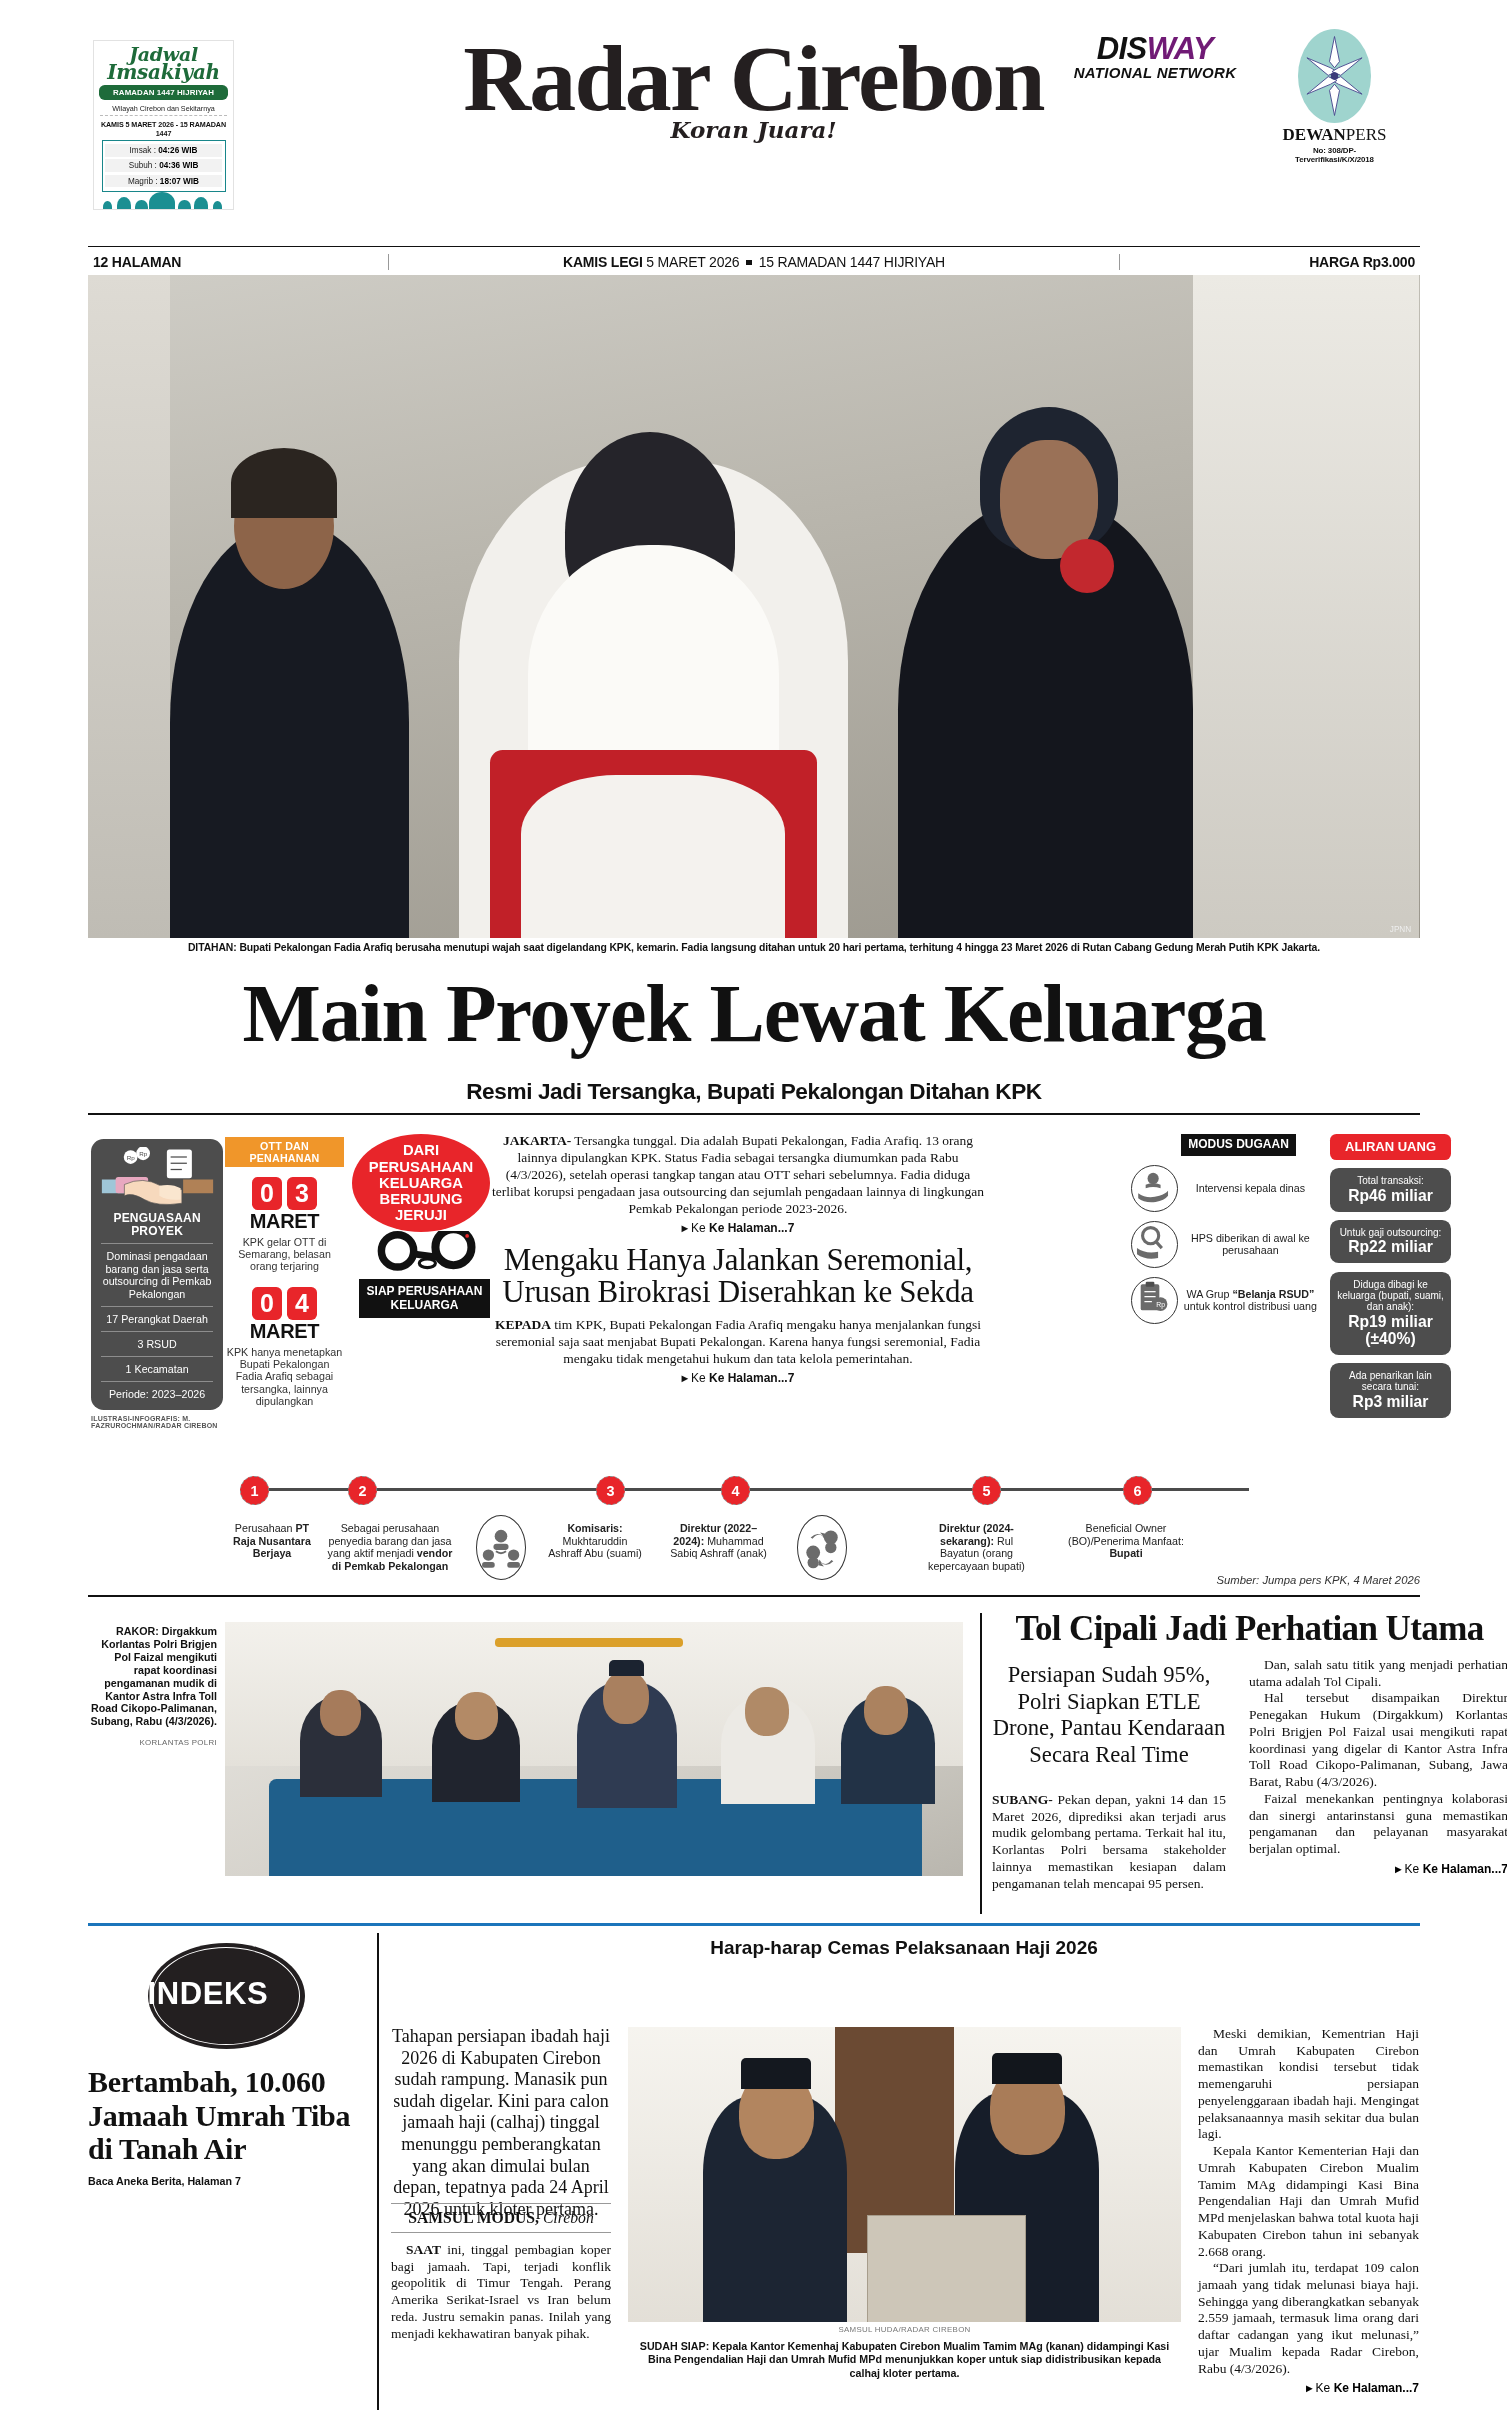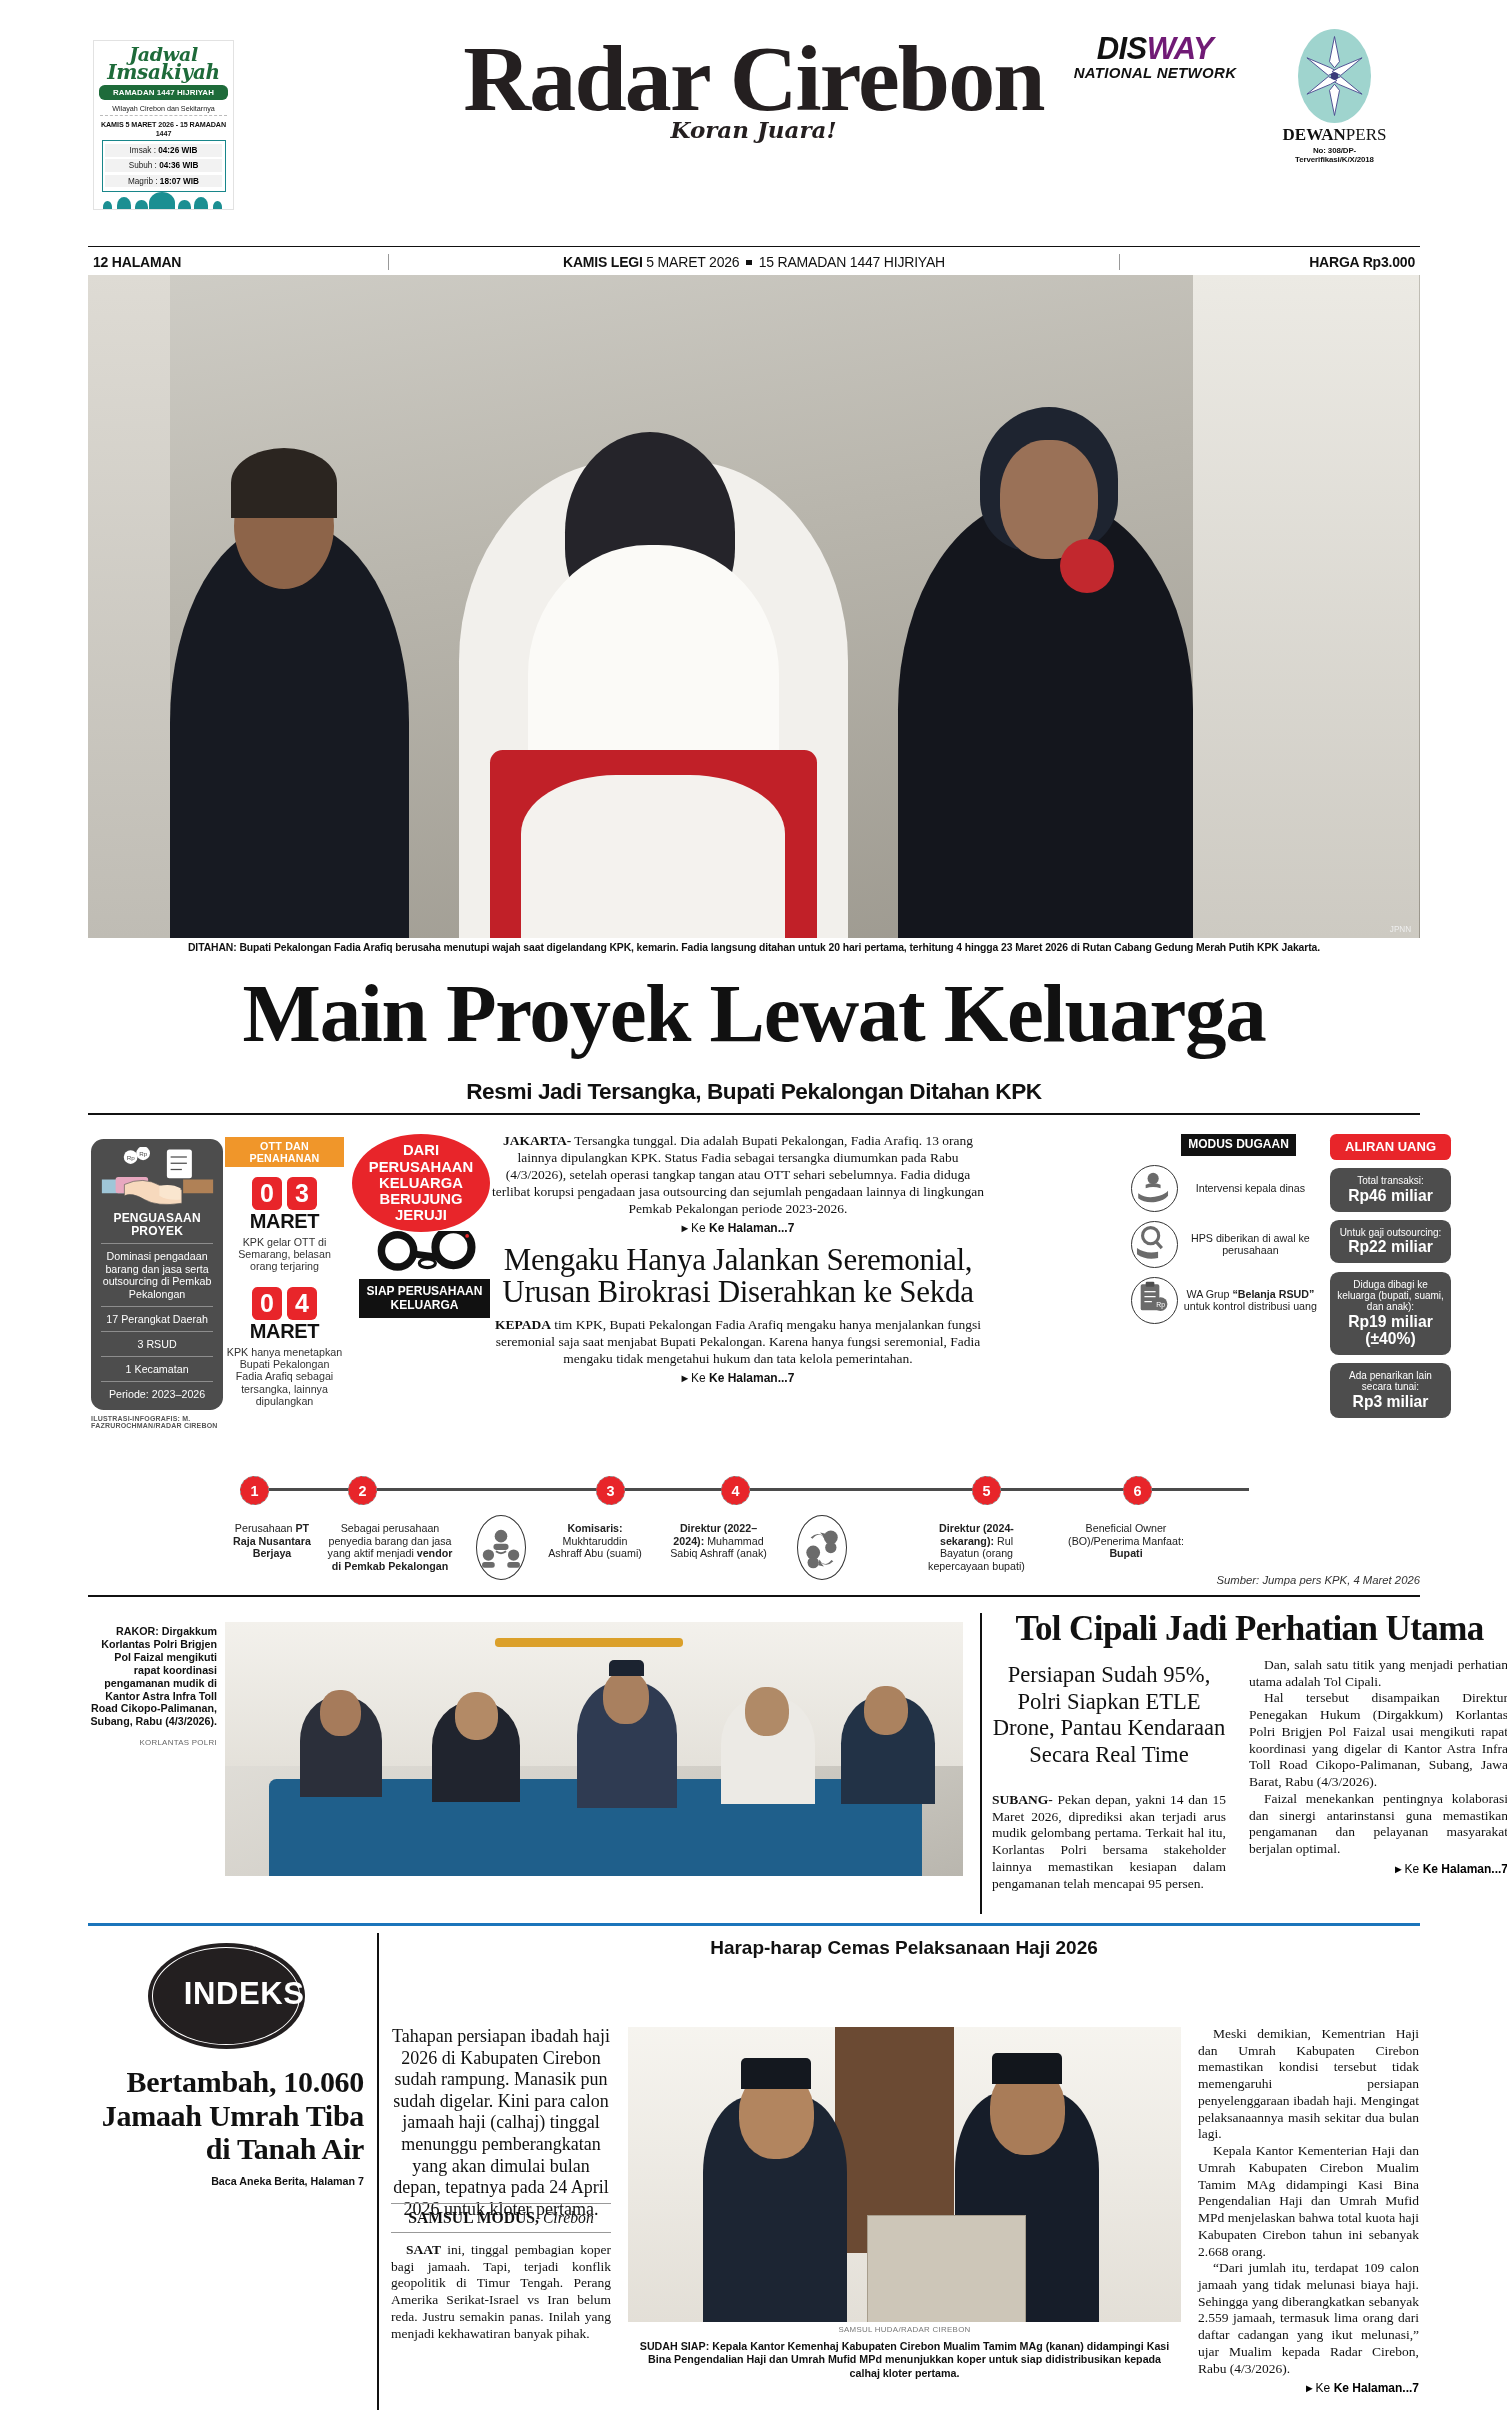--- a/index.html
+++ b/index.html
@@ -150,21 +150,21 @@
   .sec2 .c2{position:absolute;left:1161px;top:48px;width:259px;}
   .bodytxt{font-family:"Liberation Serif",serif;font-size:13.5px;line-height:1.24;
     color:#111;text-align:justify;margin:0;}
   .bodytxt b{font-weight:bold;}
   .kehal-r{text-align:right;font-size:12px;font-weight:bold;margin-top:3.8px;}
   .kehal-r .lt{font-weight:normal;}
   .blue-rule{position:absolute;left:88px;top:1923px;width:1332px;height:2.5px;background:#1b75bb;}
 
   
   .sec3{position:absolute;left:88px;top:1933px;width:1332px;height:484px;}
-  .indeks{position:absolute;left:0;top:10px;width:276px;text-align:right;}
+  .indeks{position:absolute;left:0;top:10px;width:276px;text-align:left;}
   .ind-oval{width:157px;height:106px;border-radius:50%;background:#231f20;margin:0 auto;
     position:relative;}
   .ind-oval:after{content:"";position:absolute;left:4.4px;top:4.4px;right:4.4px;bottom:4.4px;
     border:1.9px solid #fff;border-radius:50%;}
   .ind-oval span{position:absolute;left:0;right:0;top:33px;color:#fff;font-weight:bold;
     font-size:31px;letter-spacing:0.6px;z-index:2;}
   .ind-hl{font-family:"Liberation Serif",serif;font-weight:bold;font-size:30px;
     line-height:1.12;margin-top:16.3px;color:#111;letter-spacing:-0.3px;}
   .ind-note{font-weight:bold;font-size:10.7px;margin-top:8.8px;color:#111;}
   .sec3 .vrule2{position:absolute;left:289px;top:0;width:1.9px;height:477px;background:#111;}

